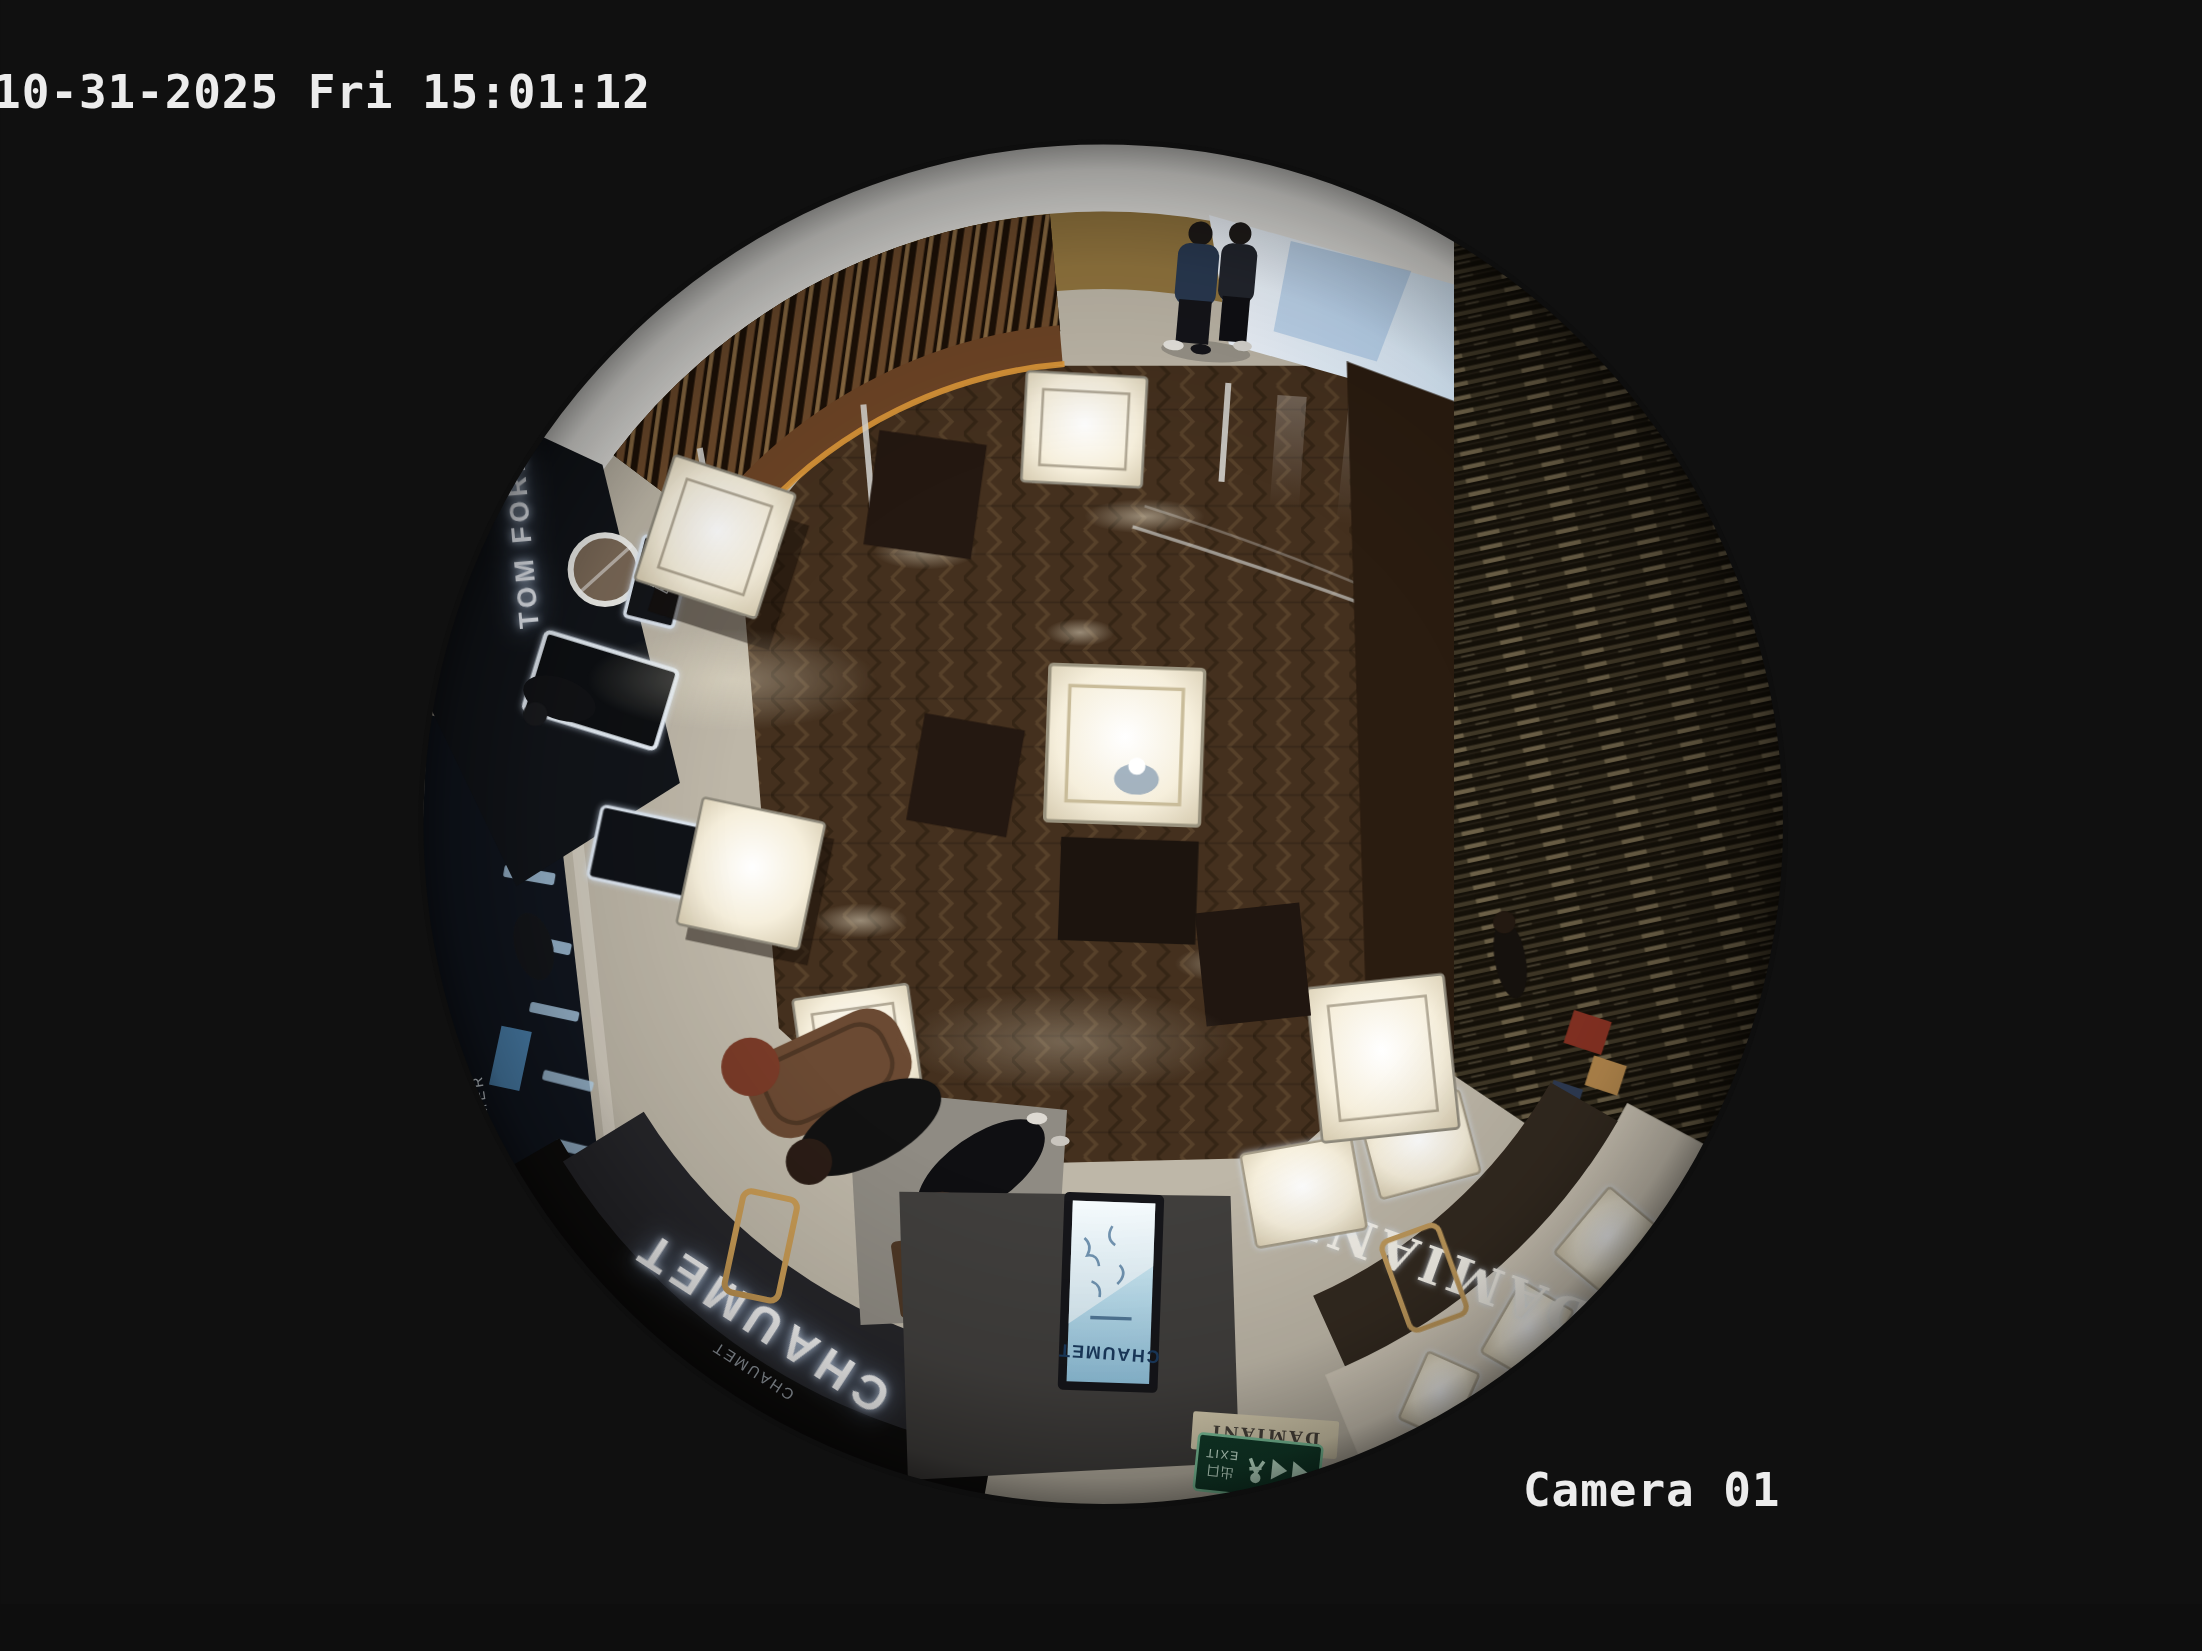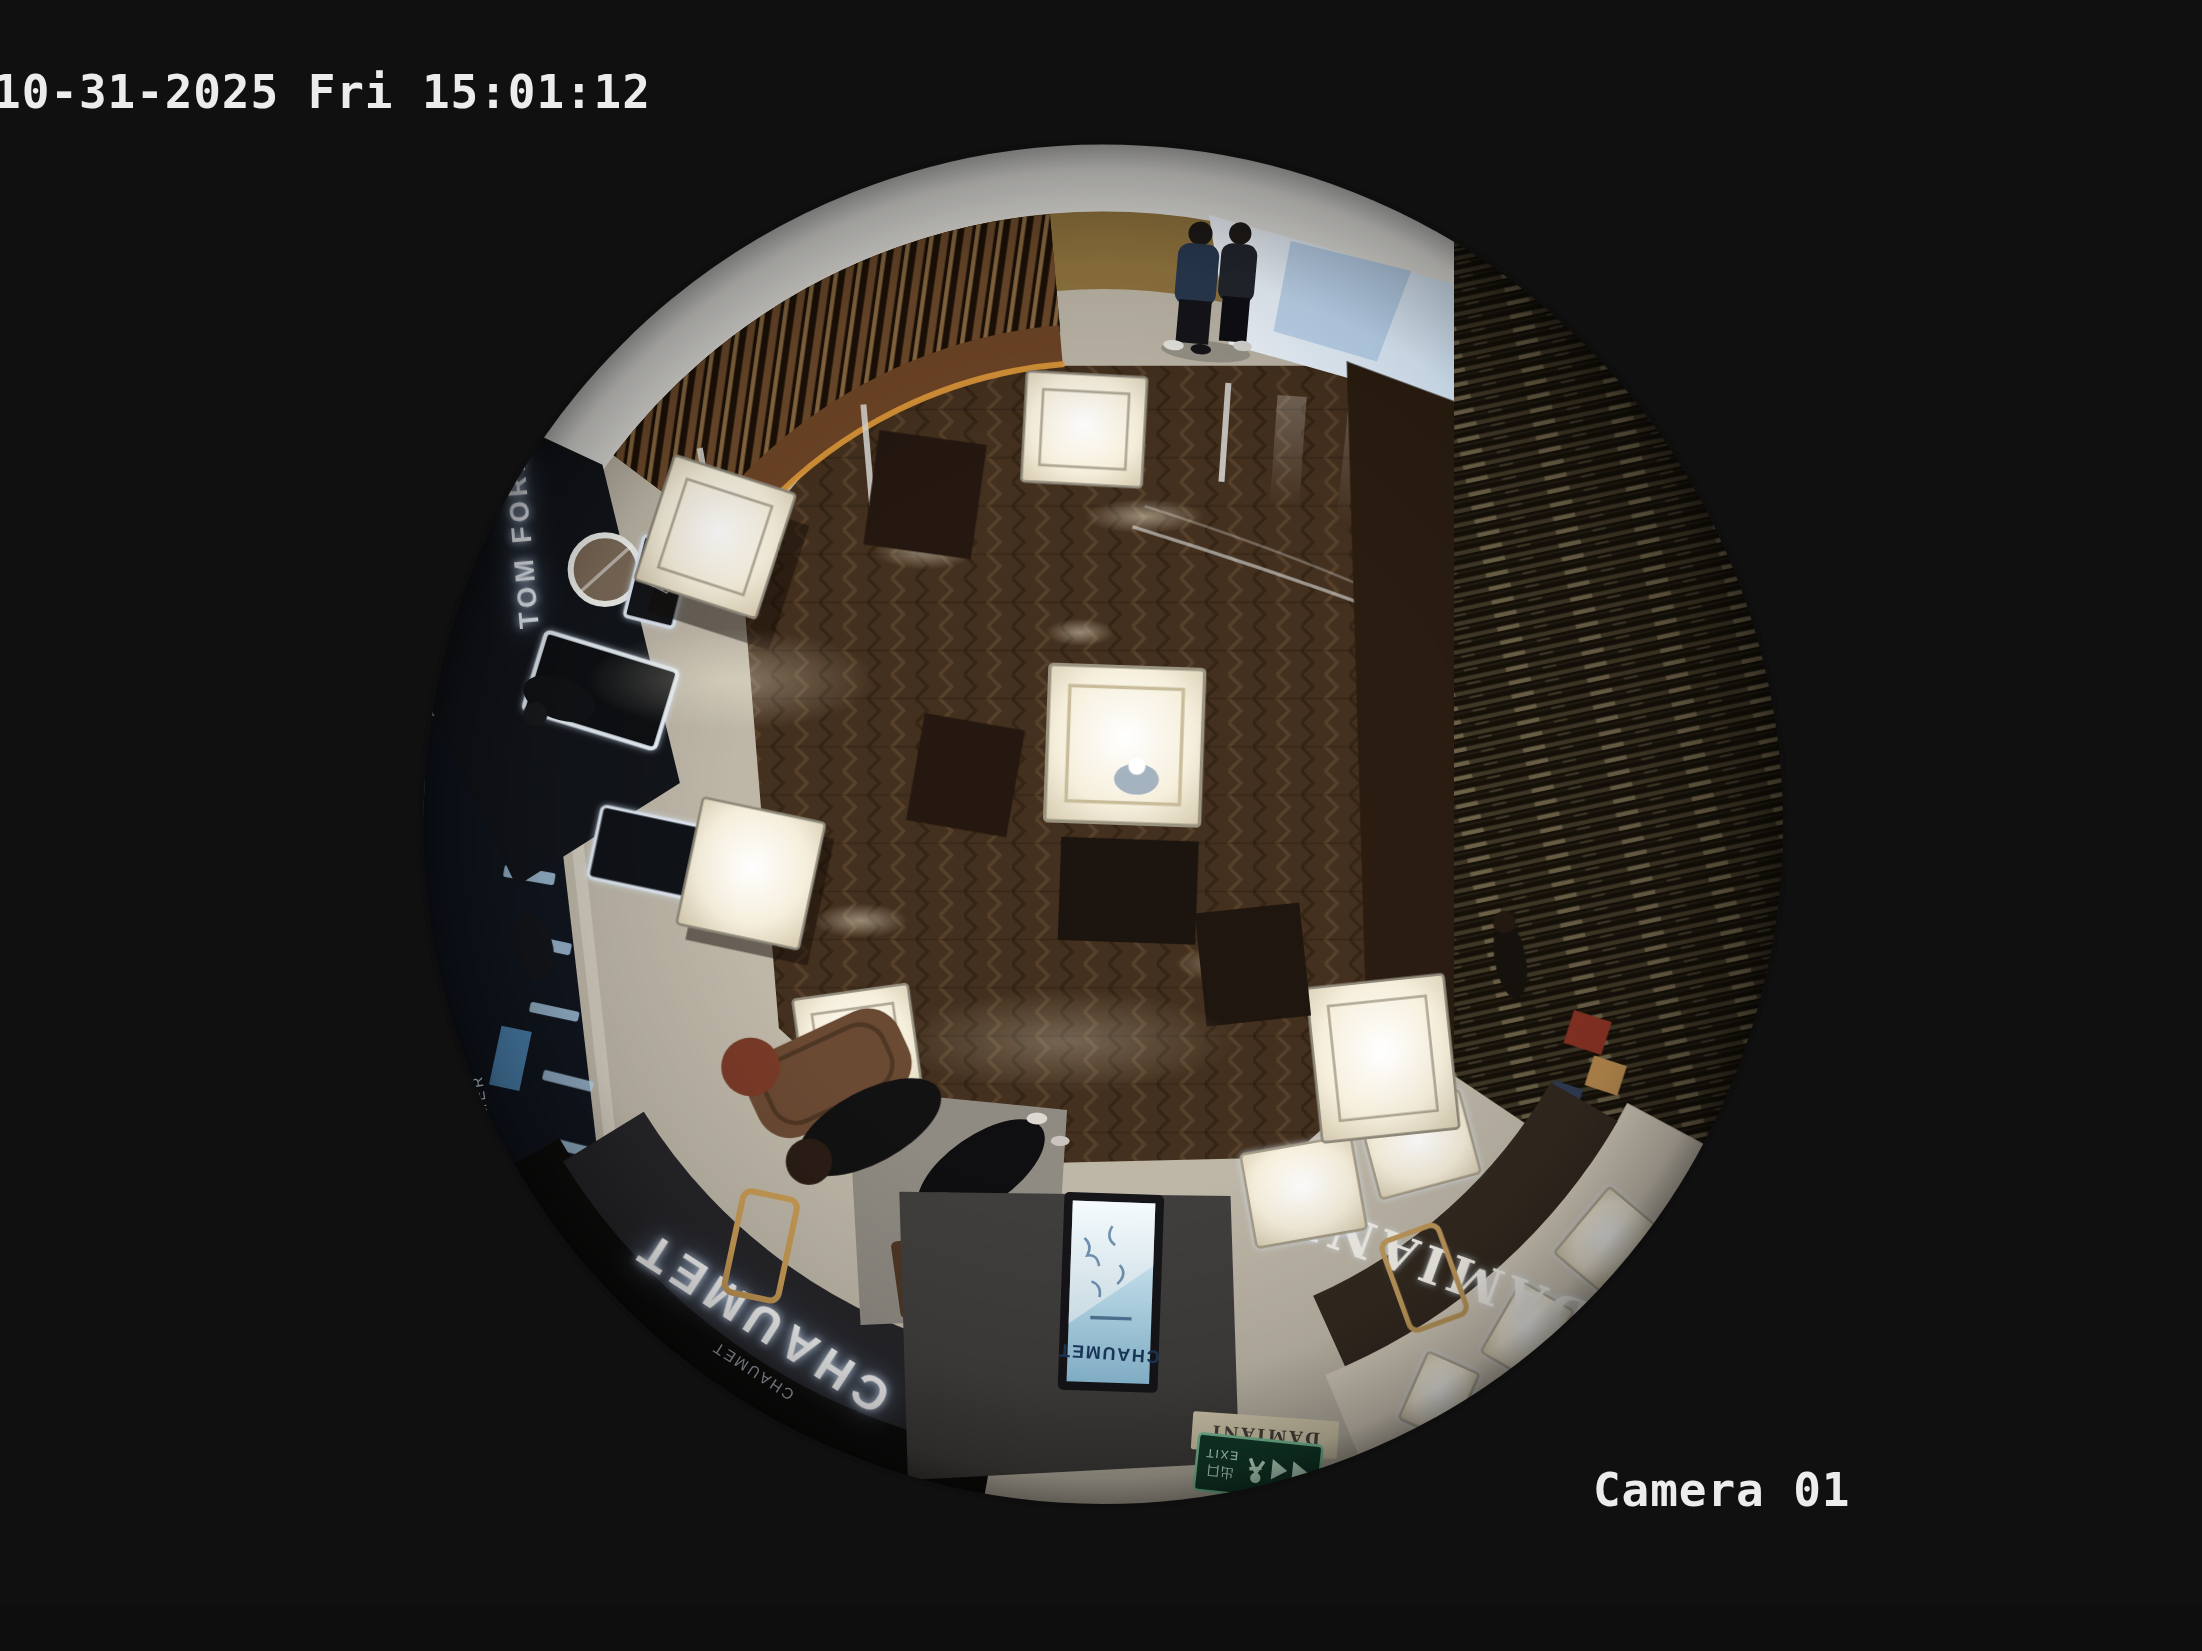--- a/index.html
+++ b/index.html
@@ -1,21 +1,21 @@
 <!DOCTYPE html>
 <html style="font-size:13.8px"><head>
 <meta charset="utf-8">
 <style>
   html,body{margin:0;padding:0;background:#0e0e0e;}
   .stage{position:relative;width:2203px;height:1604px;background:#101010;overflow:hidden;
          font-family:"Liberation Sans",sans-serif;}
   .osd{position:absolute;color:#ececec;font-family:"DejaVu Sans Mono",monospace;
        font-weight:700;font-size:46px;letter-spacing:0.9px;white-space:pre;}
   .osd-timestamp{left:-6.9px;top:65px;}
-  .osd-camera{left:1593px;top:1463px;}
+  .osd-camera{left:1523px;top:1463px;}
   svg{position:absolute;left:0;top:0;}
   .glow{filter:drop-shadow(0 0 5px rgba(215,232,255,.95)) drop-shadow(0 0 14px rgba(170,205,255,.55));}
   .glow-soft{filter:drop-shadow(0 0 4px rgba(220,235,255,.7));}
   text{user-select:none;}
 </style>
 </head>
 <body>
 
 <div class="stage">
 

